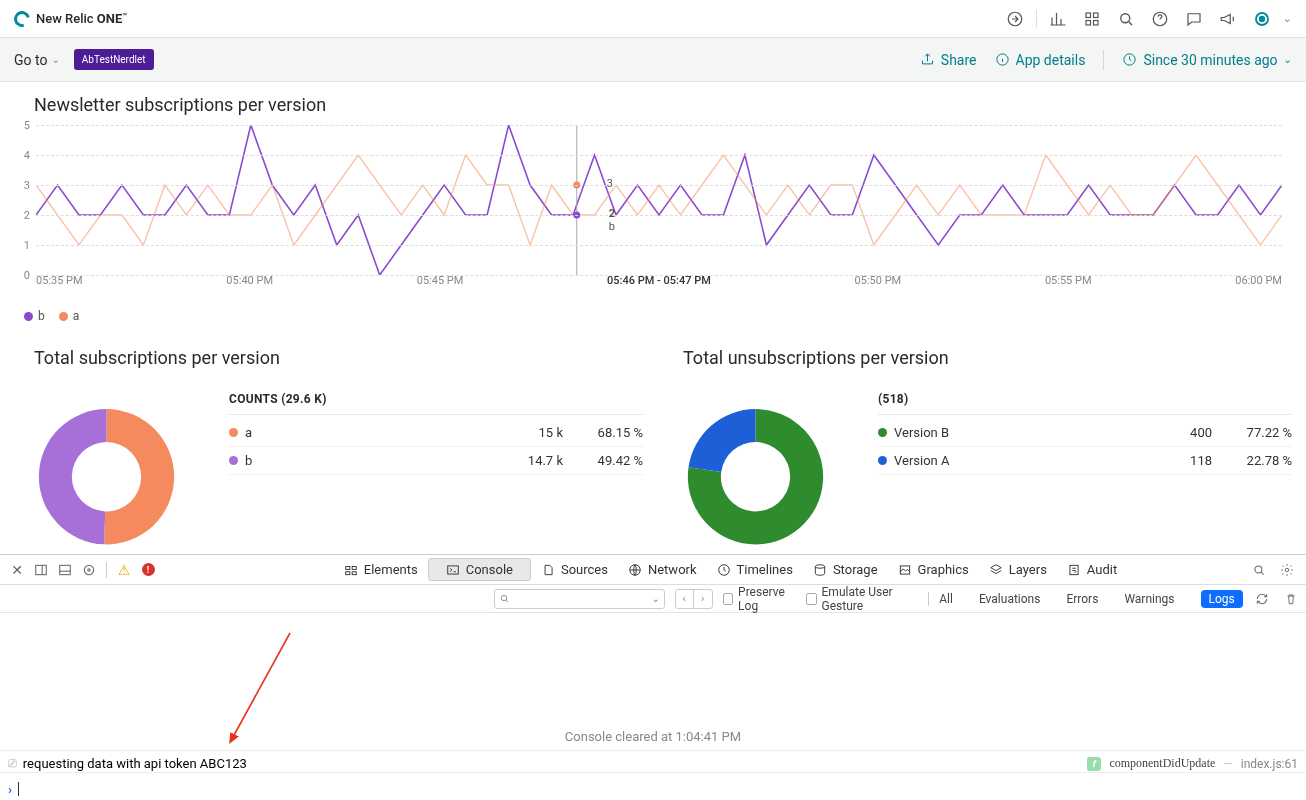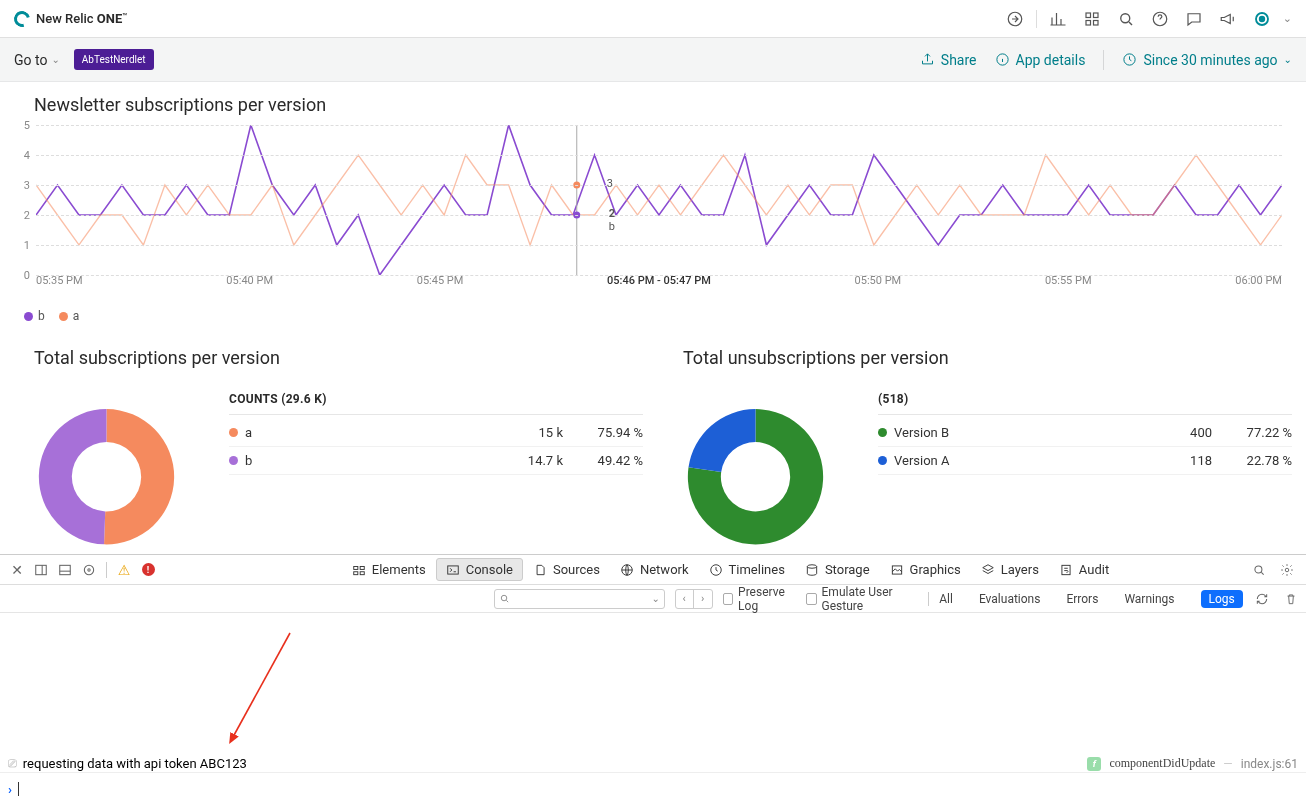--- a/index.html
+++ b/index.html
@@ -56,21 +56,21 @@
   .table-dot{ width:9px; height:9px; border-radius:50%; }
 
   
   .devtools { position:absolute; left:0; right:0; bottom:0; height:246px; background:#fff; display:flex; flex-direction:column; border-top:1px solid #ccc;}
   .dt-tabs-row { display:flex; align-items:center; height:30px; border-bottom:1px solid #ddd; padding:0 6px; gap:2px; }
   .dt-left-icons { display:flex; align-items:center; gap:2px; }
   .dt-icon-btn { width:22px; height:22px; display:flex; align-items:center; justify-content:center; color:#666; cursor:pointer; font-size:14px;}
   .dt-vbar{ width:1px; height:16px; background:#ccc; margin:0 4px;}
   .dt-tabs { display:flex; align-items:center; gap:0; margin:0 auto; }
   .dt-tab { display:flex; align-items:center; gap:6px; padding:4px 10px; font-size:13px; color:#333; cursor:pointer; border-radius:0;}
-  .dt-tab.active { background:#e8e8e8; border:1px solid #ccc; border-radius:3px; padding:3px 9px;}
+  .dt-tab.active { background:#e8e8e8; border:1px solid #ccc; border-radius:3px; padding:3px 17px;}
   .dt-right-icon-group{position:absolute; right:8px; display:flex; gap:6px;}
   .dt-filter-row { display:flex; align-items:center; height:28px; border-bottom:1px solid #e5e5e5; padding:0 6px; gap:10px; font-size:12px; color:#444; justify-content:flex-end;}
   .dt-search { border:1px solid #ccc; border-radius:3px; height:20px; width:200px; display:flex; align-items:center; padding:0 4px; color:#888; margin-right:auto; margin-left:488px;}
   .dt-nav-arrows{border:1px solid #ccc; border-radius:3px; display:flex; height:20px;}
   .dt-nav-arrows span{width:18px; display:flex;align-items:center;justify-content:center; color:#888; font-size:11px;}
   .dt-nav-arrows span:first-child{border-right:1px solid #ccc;}
   .dt-chk{ display:flex; align-items:center; gap:5px;}
   .dt-chk .box{width:12px;height:12px;border:1px solid #aaa;border-radius:2px;}
   .dt-filter-pills{display:flex;gap:26px;align-items:center;}
   .dt-pill{padding:2px 8px;border-radius:4px;font-size:12px;}
@@ -247,21 +247,21 @@
             </svg></div>
         <div class="donut-table">
           <div class="donut-table-header">COUNTS (29.6 K)</div>
           <div id="subsRows">
               <div class="donut-table-row">
                 <div class="donut-label-col">
                   <span class="table-dot" style="background:#f58a5e"></span>
                   <span>a</span>
                 </div>
                 <div class="donut-val-col">15 k</div>
-                <div class="donut-pct-col">75.94 %</div>
+                <div class="donut-pct-col">68.15 %</div>
               </div>
               <div class="donut-table-row">
                 <div class="donut-label-col">
                   <span class="table-dot" style="background:#a770d8"></span>
                   <span>b</span>
                 </div>
                 <div class="donut-val-col">14.7 k</div>
                 <div class="donut-pct-col">49.42 %</div>
               </div>
             </div>
@@ -451,20 +451,21 @@
           <path d="M4 12a8 8 0 018-8 8 8 0 017 4M20 12a8 8 0 01-8 8 8 8 0 01-7-4M20 4v4h-4M4 20v-4h4"></path>
         </svg>
       </span>
     <span class="dt-icon-btn">
         <svg width="14" height="14" viewBox="0 0 24 24" fill="none" stroke="currentColor" stroke-width="1.6">
           <path d="M6 7h12M9 7V5h6v2M8 7l1 13h6l1-13"></path>
         </svg>
       </span>
   </div>
   <div class="dt-console-body">
+    <div class="dt-cleared">Console cleared at 1:04:41 PM</div>
     <div class="dt-log-line">
       <div class="dt-log-left">
           <span style="color:#aaa;font-size:11px">⎚</span>
           <span>requesting data with api token ABC123</span>
         </div>
       <div class="dt-log-right">
           <span class="dt-badge-f">f</span>
           <span class="dt-func">componentDidUpdate</span>
           <span style="color:#ccc">—</span>
           <span>index.js:61</span>

